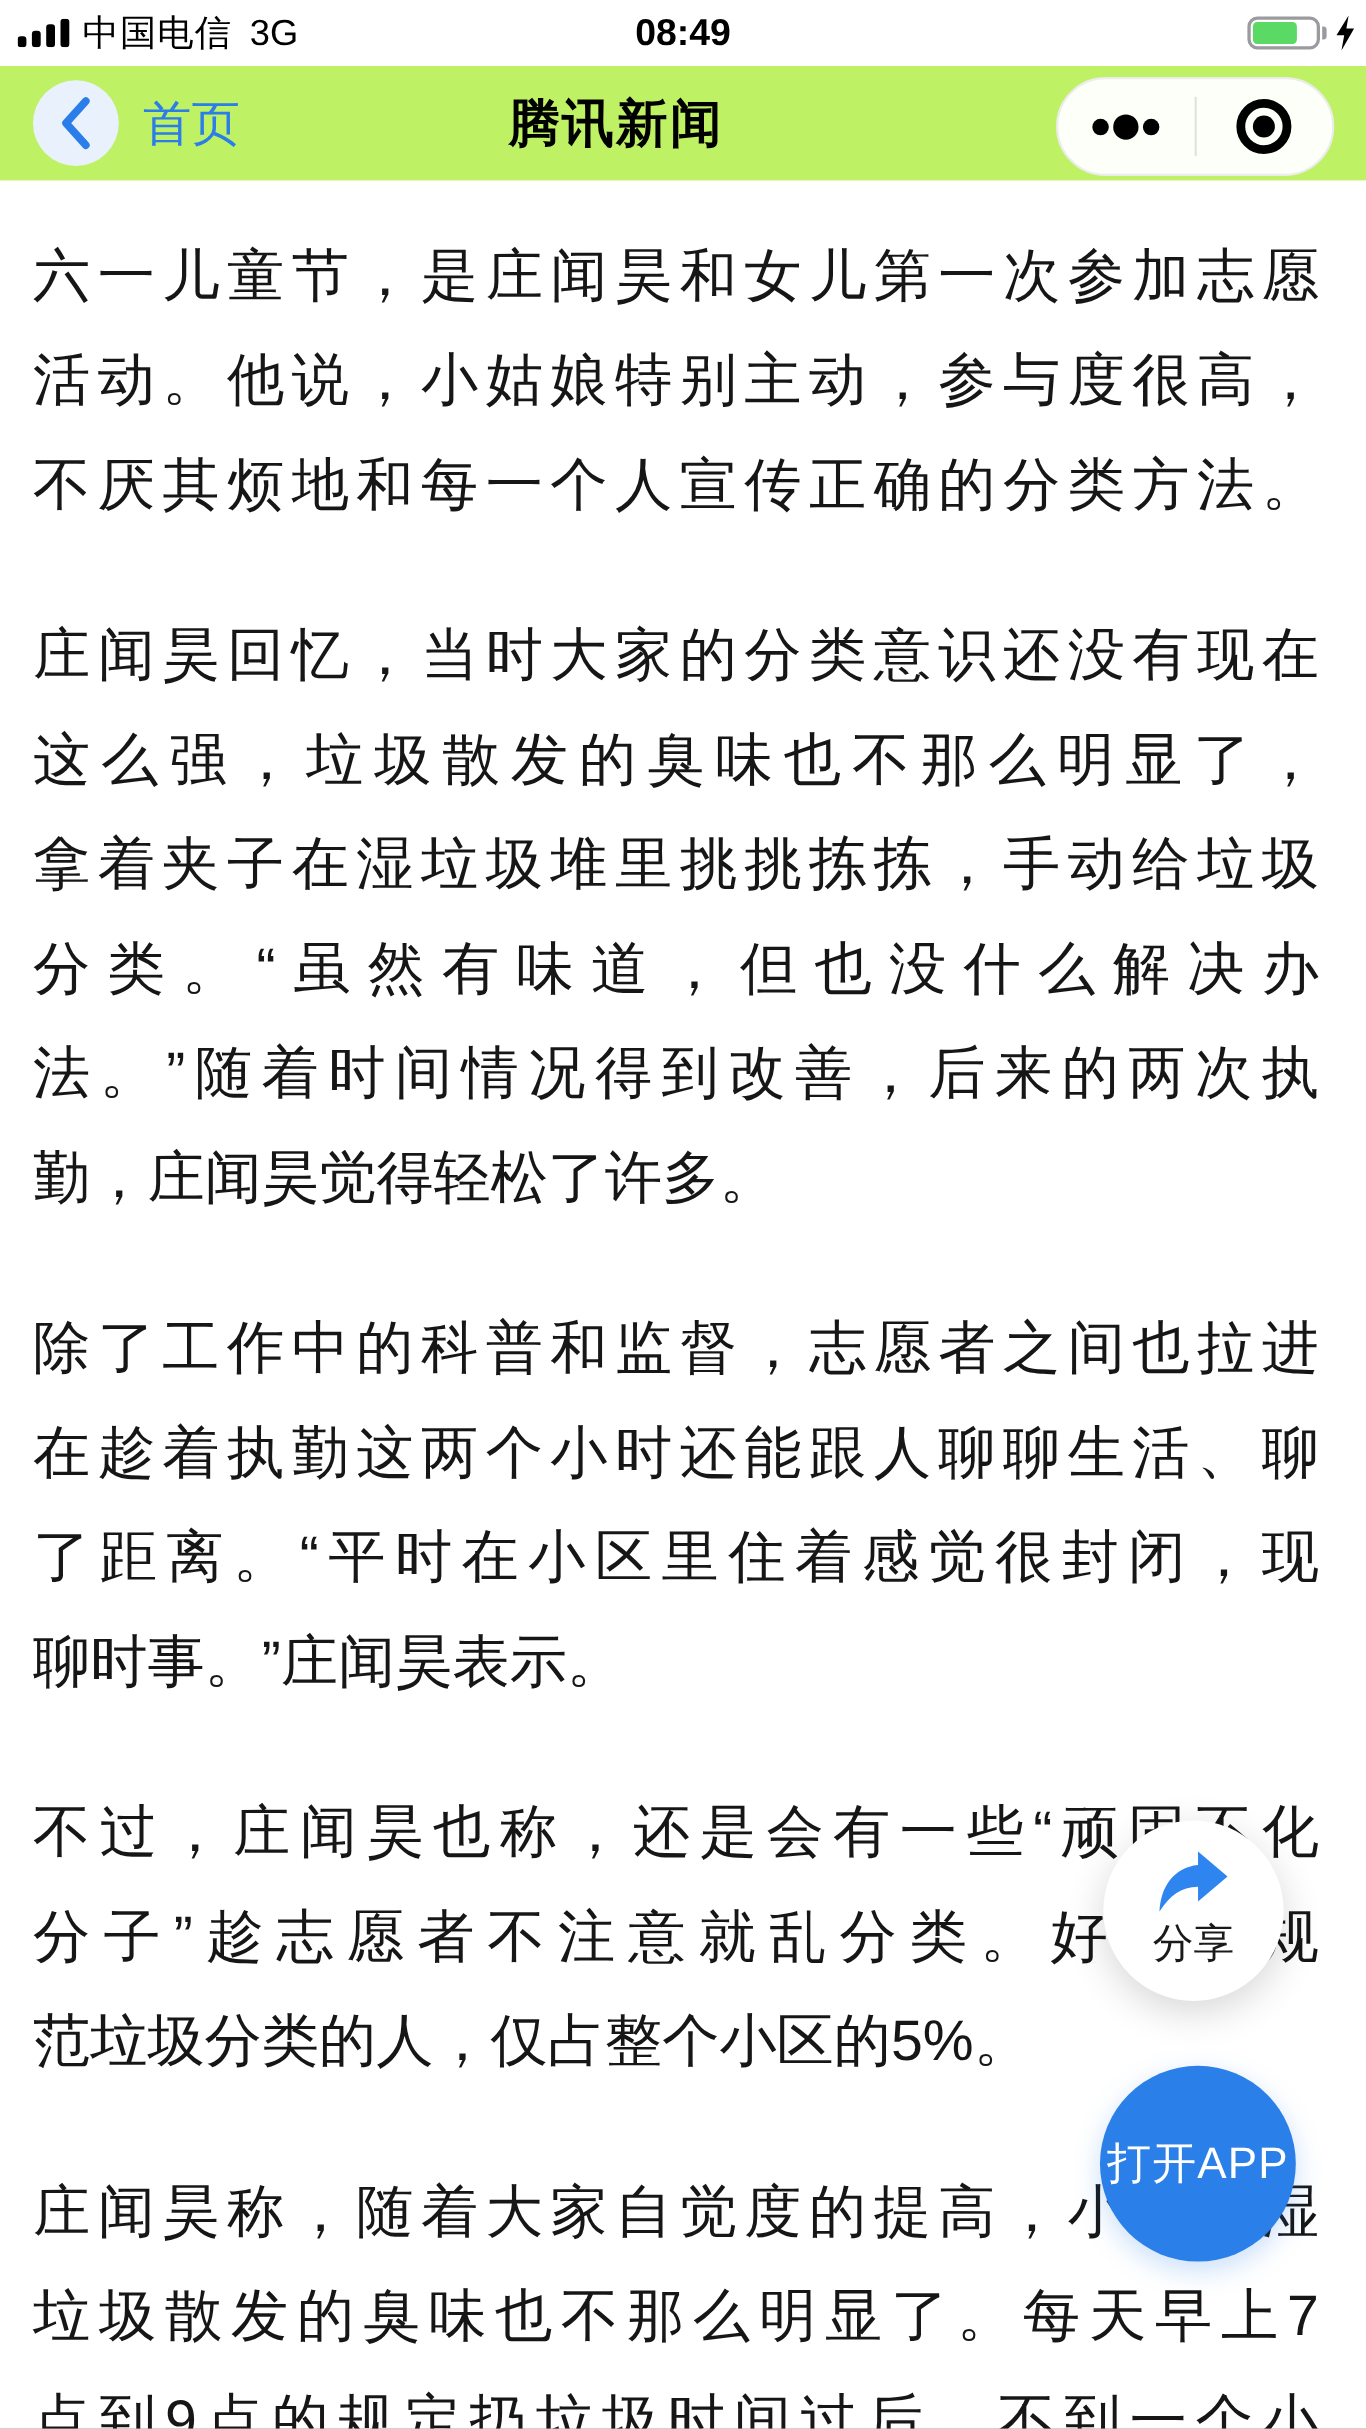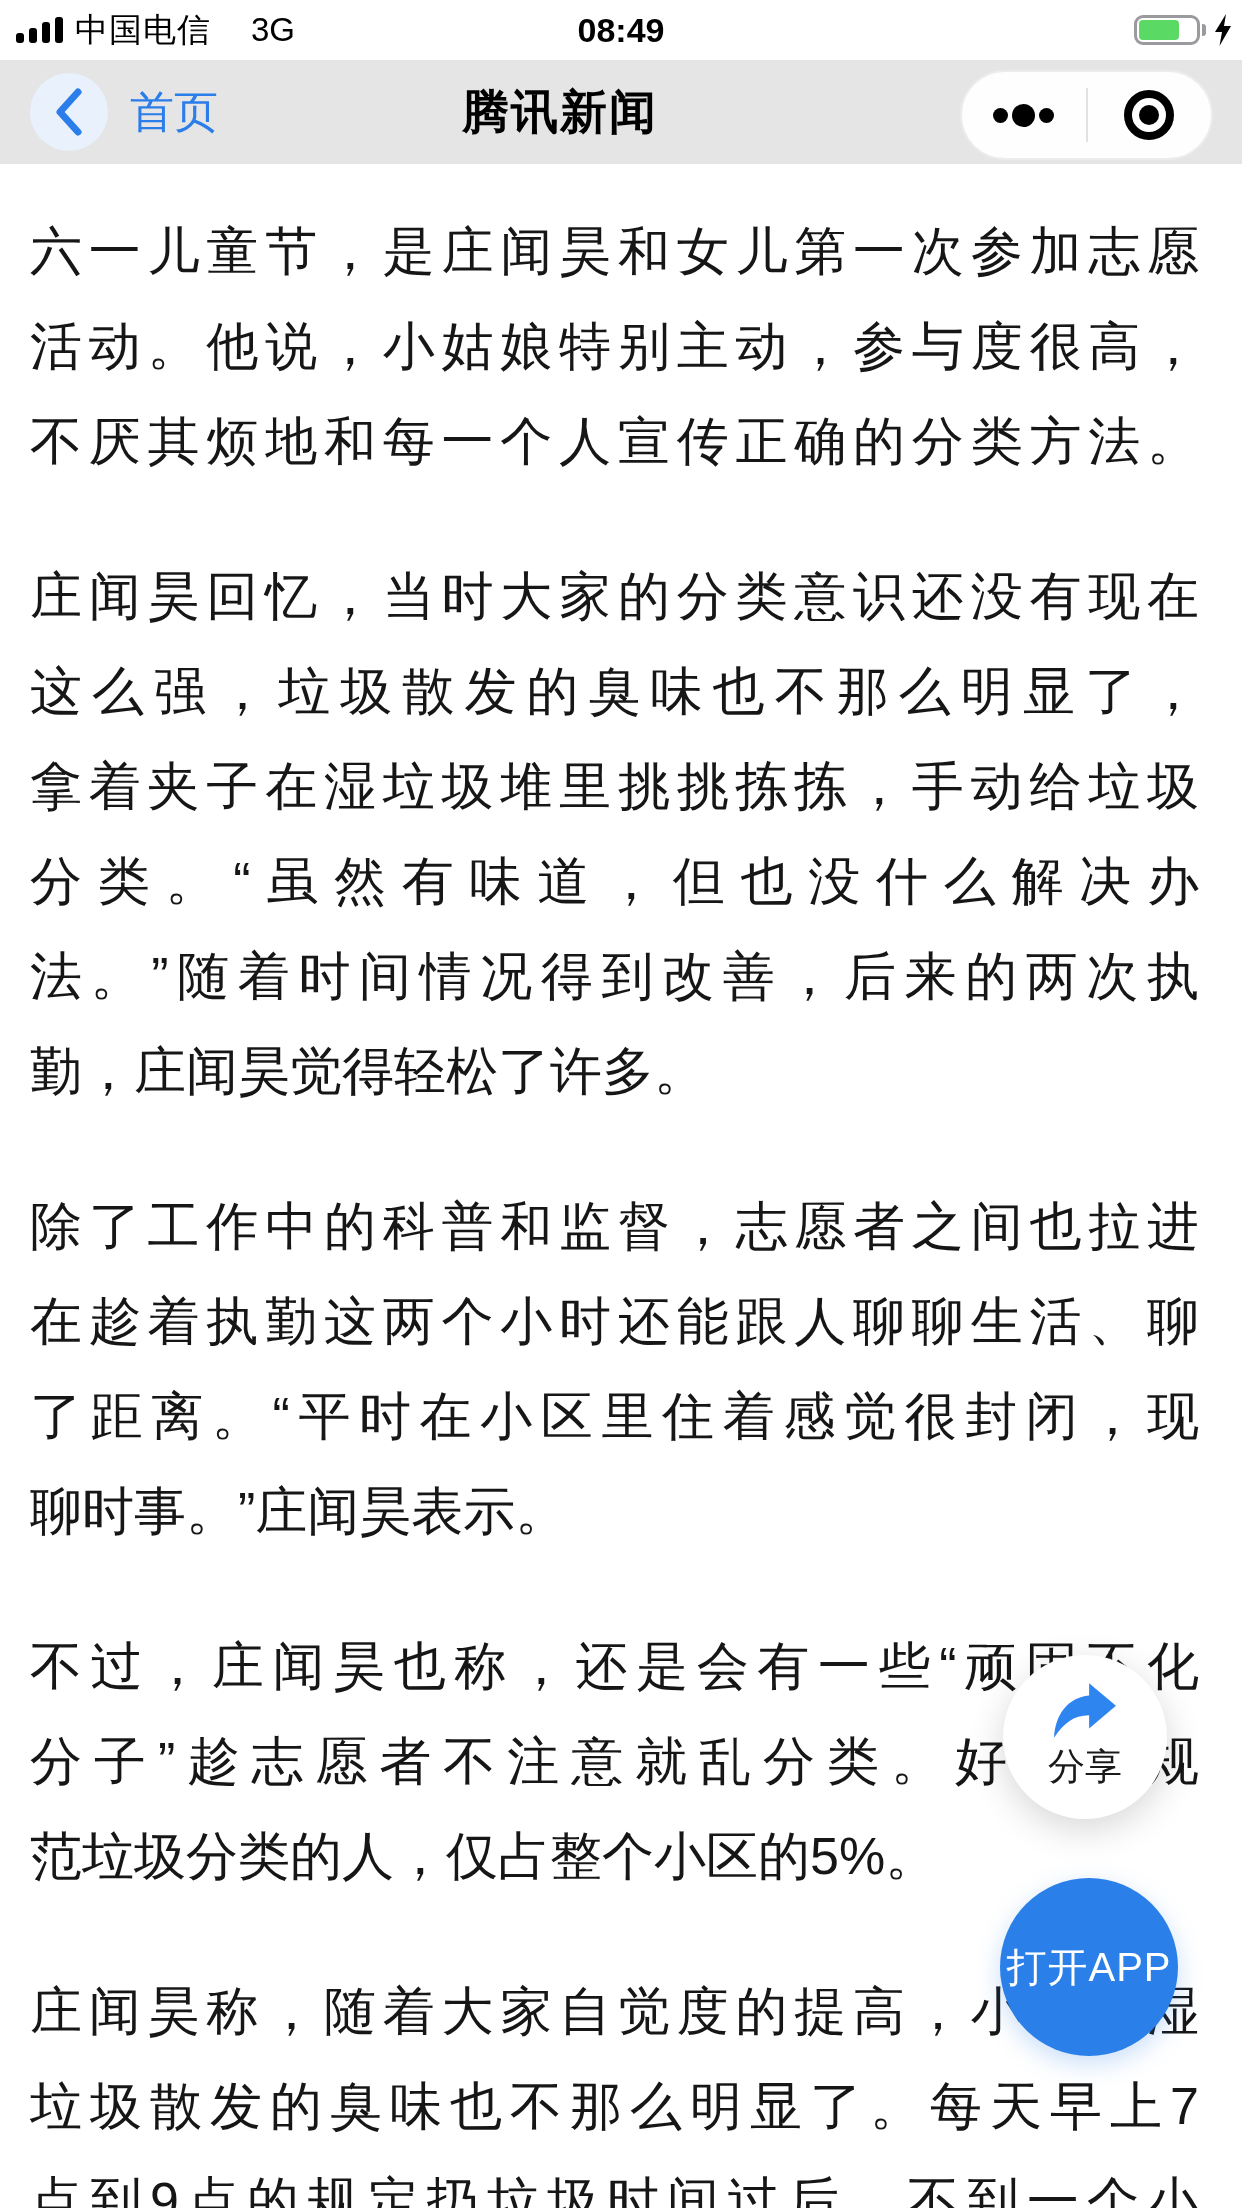--- a/index.html
+++ b/index.html
@@ -5,30 +5,30 @@
   html,body{margin:0;padding:0;background:#888;}
   .screen{
     position:relative;width:1242px;height:2208px;background:#ffffff;
     overflow:hidden;font-family:"Liberation Sans","DejaVu Sans",sans-serif;
     margin:0 auto;
   }
   
   .statusbar{position:absolute;top:0;left:0;width:100%;height:60px;text-align:right;}
   .sb-left{position:absolute;left:16px;top:0;height:60px;display:flex;align-items:center;}
   .sb-carrier{font-size:33px;color:#000;margin-left:9px;letter-spacing:1px;}
-  .sb-network{font-size:33px;color:#000;margin-left:40px;}
+  .sb-network{font-size:33px;color:#000;margin-left:16px;}
   .sb-time{position:absolute;left:50%;top:0;transform:translateX(-50%);height:60px;
     display:flex;align-items:center;font-size:34px;font-weight:700;color:#000;}
   .sb-right{position:absolute;right:9px;top:0;height:60px;display:flex;align-items:center;}
   .battery{position:relative;width:66px;height:30px;border:3px solid #9b9b9f;border-radius:9px;box-sizing:border-box;}
   .battery-fill{position:absolute;left:2px;top:2px;bottom:2px;width:66%;border-radius:4px;}
   .battery-tip{width:4px;height:12px;background:#9b9b9f;border-radius:0 3px 3px 0;margin-left:2px;}
   .bolt{margin-left:7px;display:flex;align-items:center;}
   
-  .navbar{position:absolute;top:60px;left:0;width:100%;height:104px;background:#e5e5e5;}
+  .navbar{position:absolute;top:60px;left:0;width:100%;height:104px;background:#bef264;}
   .back-group{position:absolute;left:30px;top:10px;height:84px;display:flex;align-items:center;cursor:pointer;}
   .back-circle{width:78px;height:78px;border-radius:50%;background:#e9f1fc;display:flex;align-items:center;justify-content:center;}
   .back-label{font-size:44px;margin-left:22px;}
   .nav-title{position:absolute;left:560px;top:0;height:104px;transform:translateX(-50%);
     display:flex;align-items:center;font-size:47px;font-weight:700;color:#000;letter-spacing:2px;}
   .capsule{position:absolute;right:29px;top:10px;width:253px;height:90px;box-sizing:border-box;
     border:2px solid #ececec;border-radius:46px;background:rgba(255,255,255,.96);
     display:flex;align-items:center;}
   .capsule-half{flex:1;height:100%;display:flex;align-items:center;justify-content:center;cursor:pointer;}
   .capsule-divider{width:2px;height:54px;background:#e2e2e2;}

